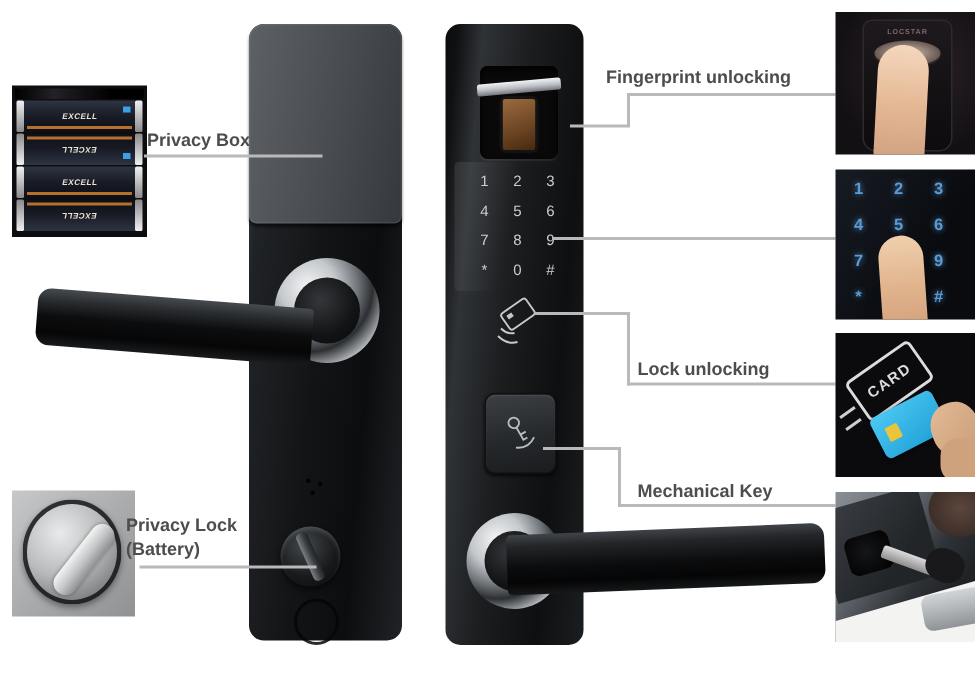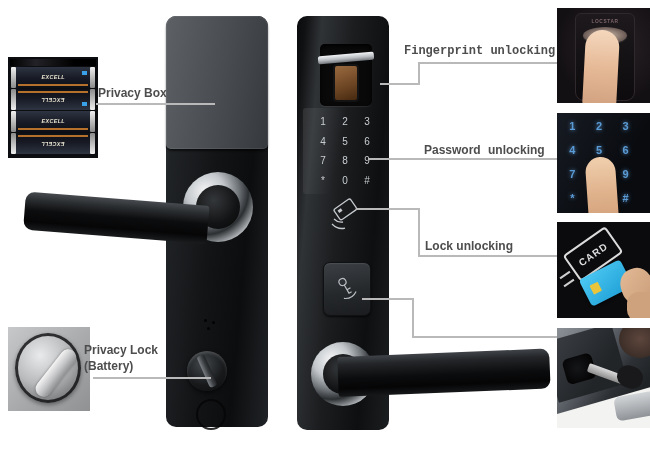--- a/index.html
+++ b/index.html
@@ -252,23 +252,23 @@
   <div class="cl" style="left:356px;top:208px;width:63.5px;height:1.5px;"></div>
   <div class="cl" style="left:412px;top:336px;width:145px;height:1.5px;"></div>
   <div class="cl" style="left:412px;top:298px;width:1.5px;height:39.5px;"></div>
   <div class="cl" style="left:362px;top:298px;width:51.5px;height:1.5px;"></div>
 
   <div class="lbl" style="left:98px;top:86px;">Privacy Box</div>
   <div class="lbl" style="left:84px;top:342px;line-height:16px;">
     <span>Privacy Lock</span>
     <span class="l2">(Battery)</span>
   </div>
-  <div class="lbl" style="left:404px;top:44px;font-family:Liberation Mono, monospace;">Fingerprint unlocking</div>
-  <div class="lbl" style="left:424px;top:143px;word-spacing:4px;">Password unlocking</div>
+  <div class="lbl" style="left:404px;top:44px;">Fingerprint unlocking</div>
   <div class="lbl" style="left:425px;top:239px;">Lock unlocking</div>
+  <div class="lbl" style="left:425px;top:320px;">Mechanical Key</div>
 
   <div class="photo fpp">
     <div class="module">
       <div class="brand">LOCSTAR</div>
       <div class="opening"></div>
     </div>
     <div class="finger"></div>
   </div>
 
   <div class="photo pkp">

